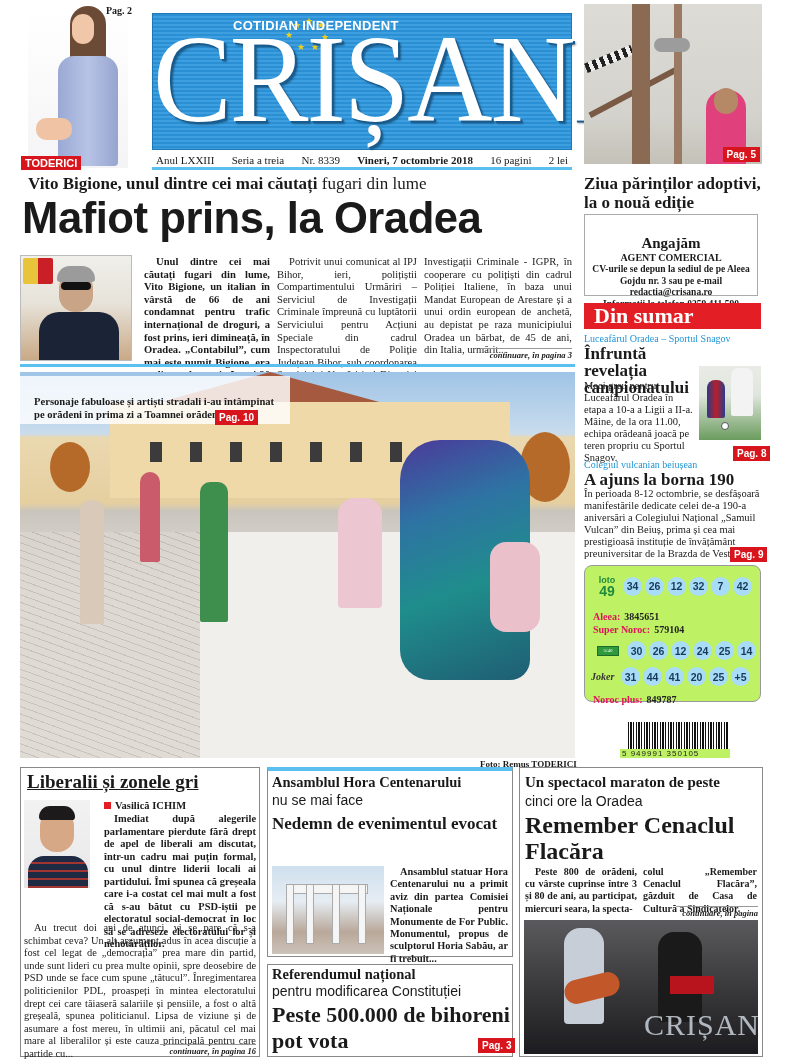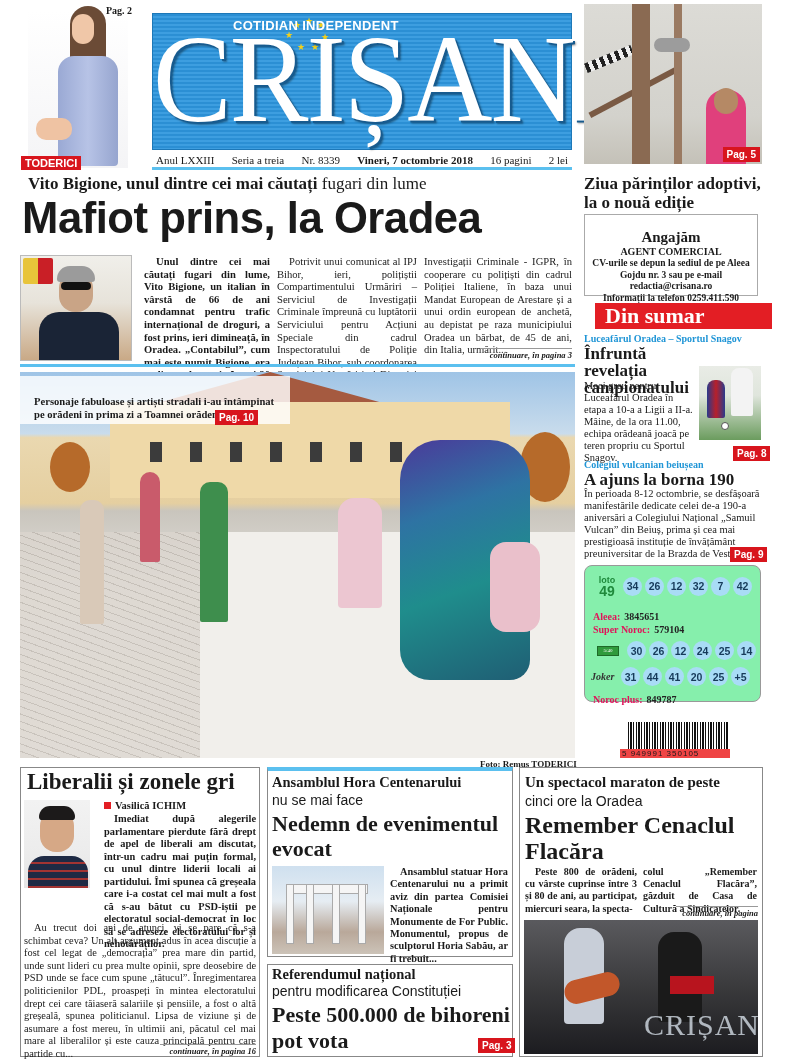--- a/index.html
+++ b/index.html
@@ -42,48 +42,48 @@
   #lemur-photo .pole { position:absolute; left:90px; top:0; width:8px; height:168px; background:#9a7a62; }
   #lemur-photo .branch { position:absolute; left:0; top:85px; width:100px; height:6px; background:#7a5a44; transform: rotate(-28deg); }
   #lemur-photo .girl { position:absolute; left:122px; top:86px; width:40px; height:80px; border-radius:18px 18px 4px 4px; background:#e0407c; }
   #lemur-photo .girlhead { position:absolute; left:130px; top:84px; width:24px; height:26px; border-radius:12px; background:#b58965; }
   #lemur-photo .lemur { position:absolute; left:70px; top:34px; width:36px; height:14px; border-radius:7px; background:#9c9c9c; }
   #lemur-photo .tail { position:absolute; left:0; top:50px; width:50px; height:10px; background:repeating-linear-gradient(90deg,#222 0 4px,#eee 4px 8px); transform: rotate(-22deg); }
 
   .side-head { position:absolute; left:584px; top:174px; width:190px; font-weight:bold; font-size:17px; line-height:19px; }
 
   #job-box { left: 584px; top: 214px; width: 174px; height: 82px; border: 1px solid #aaa; text-align:center; background:#fff; }
-  #job-box .t1 { font-size:15px; font-weight:bold; line-height:17px; margin-top:14px; }
+  #job-box .t1 { font-size:15px; font-weight:bold; line-height:17px; margin-top:20px; }
   #job-box .t2 { font-size:10px; font-weight:bold; line-height:12px; }
   #job-box .t3 { font-size:9.5px; font-weight:bold; line-height:11.5px; }
 
-  #summary-bar { left: 584px; top: 303px; width: 177px; height: 26px; background:#e31e24; color:#fff; font-weight:bold; font-size:22px; line-height:26px; padding-left:10px;margin-left:11px; }
-  .kicker-blue { position:absolute; font-family:"Liberation Serif",serif; font-weight:bold; color:#1f95d6; font-size:10px;text-align:center; }
+  #summary-bar { left: 584px; top: 303px; width: 177px; height: 26px; background:#e31e24; color:#fff; font-weight:bold; font-size:22px; line-height:26px; padding-left:10px; }
+  .kicker-blue { position:absolute; font-family:"Liberation Serif",serif; font-weight:normal; color:#1f95d6; font-size:10px;text-align:center; }
   .sum-title { position:absolute; font-weight:bold; font-size:17px; line-height:17px; }
   .sum-text { position:absolute; font-size:10.5px; line-height:12px; }
 
   #football-photo { left: 699px; top: 366px; width: 62px; height: 74px; background: linear-gradient(180deg,#e9ece6 0%, #dfe5dc 40%, #6b9c5e 100%); }
   #football-photo .p1 { position:absolute; left:8px; top:14px; width:18px; height:38px; border-radius:8px 8px 2px 2px; background:linear-gradient(90deg,#2a3a8c,#b8202a,#2a3a8c); }
   #football-photo .p2 { position:absolute; left:32px; top:2px; width:22px; height:48px; border-radius:8px 8px 2px 2px; background:#f3f3f3; }
   #football-photo .ball { position:absolute; left:22px; top:56px; width:8px; height:8px; border-radius:4px; background:#fff; border:1px solid #555; }
 
   
-  #lotto { left: 584px; top: 565px; width: 177px; height: 137px; border: 1px solid #999; border-radius: 8px; background:#86efac; }
+  #lotto { left: 584px; top: 565px; width: 177px; height: 137px; border: 1px solid #999; border-radius: 8px; background:#bef264; }
   .lrow { position:absolute; left:0; display:flex; align-items:center; }
   .ball { width:19px; height:19px; border-radius:50%; background:#a9dcf6; color:#163a5a; font-family:"Liberation Sans",sans-serif; font-weight:bold; font-size:10.5px; display:flex; align-items:center; justify-content:center; margin-right:3px; }
   .lottolabel { font-size:10px; font-weight:bold; color:#e0145a; }
   .lottoval { font-size:10px; font-weight:bold; color:#222; }
   .logo-649 { width:24px; height:20px; font-family:"Liberation Sans",sans-serif; font-weight:bold; color:#1f8a3c; font-size:9px; line-height:9px; text-align:center; margin-left:10px; margin-right:4px; }
   .logo-540 { width:22px; height:10px; background:#2f9a3c; border:1px solid #1e6a28; margin-left:12px; margin-right:8px; font-size:5px; color:#fff; text-align:center; line-height:8px; }
   .logo-joker { width:30px; font-family:"Liberation Serif",serif; font-style:italic; font-weight:bold; color:#333; font-size:10px; margin-left:6px; }
 
   #barcode { left: 620px; top: 722px; width: 110px; height: 36px; }
   #barcode .bars { position:absolute; left:8px; top:0; width:100px; height:28px;
     background: repeating-linear-gradient(90deg,#111 0 1px,#fff 1px 2px,#111 2px 4px,#fff 4px 5px,#111 5px 6px,#fff 6px 8px); }
-  #barcode .digits { position:absolute; left:0; bottom:0; width:110px; font-family:"Liberation Sans",sans-serif; font-size:8px; background:#ef4444; letter-spacing:1px; padding-left:2px; }
+  #barcode .digits { position:absolute; left:0; bottom:0; width:110px; font-family:"Liberation Sans",sans-serif; font-size:8px; background:#bef264; letter-spacing:1px; padding-left:2px; }
 
   
   .kicker-top { position:absolute; left:28px; top:174px; font-size:17px; line-height:19px; }
   .kicker-top b { font-weight:bold; }
   #main-headline { left: 22px; top: 192px; width: 560px; font-family:"Liberation Sans",sans-serif; font-weight:bold; font-size:45px; line-height:52px; letter-spacing:-0.5px; transform: scaleX(0.97); transform-origin:left; }
 
   #mafia-photo { left: 20px; top: 255px; width: 112px; height: 106px; background: linear-gradient(180deg,#f0efea 0%, #e7e3da 45%, #c9a986 100%); border:1px solid #bbb; }
   #mafia-photo .coat { position:absolute; left:18px; top:56px; width:80px; height:52px; border-radius:20px 20px 0 0; background:#1a2436; }
   #mafia-photo .head { position:absolute; left:38px; top:16px; width:34px; height:40px; border-radius:16px; background:#c9a486; }
   #mafia-photo .hair { position:absolute; left:36px; top:10px; width:38px; height:16px; border-radius:16px 16px 4px 4px; background:#9b9b9b; }
@@ -108,32 +108,32 @@
     background: linear-gradient(160deg,#4b3a9a 0%, #2e73a3 30%, #1f8d8c 60%, #1f5e74 100%); }
   #big-photo .girl1 { position:absolute; left:318px; top:126px; width:44px; height:110px; border-radius:16px 16px 4px 4px; background:#ecc6d1; }
   #big-photo .girl2 { position:absolute; left:470px; top:170px; width:50px; height:90px; border-radius:16px; background:#eac0cb; }
   #big-photo .person { position:absolute; border-radius:10px 10px 2px 2px; }
   #big-photo .caption-overlay { position:absolute; left:0; top:4px; width:270px; padding:19px 8px 3px 14px; background:rgba(255,255,255,0.82); font-weight:bold; font-size:10.6px; line-height:13px; }
   .photo-credit { position:absolute; left:480px; top:759px; font-size:9px; font-weight:bold; }
 
   
   .box { position:absolute; border:1px solid #888; background:#fff; }
   #lib-box { left: 20px; top: 767px; width: 240px; height: 290px; }
-  #lib-box .title { position:absolute; left:6px; top:0; font-weight:bold; font-size:23px; line-height:28px; }
+  #lib-box .title { position:absolute; left:6px; top:0; font-weight:bold; font-size:19px; line-height:28px;text-decoration:underline; }
   #author-photo { left: 24px; top: 800px; width: 66px; height: 88px; background: linear-gradient(180deg,#f2f2f2 0%, #ececec 60%, #e5e5e5 100%); }
   #author-photo .hd { position:absolute; left:16px; top:10px; width:34px; height:42px; border-radius:16px; background:#d6a886; }
   #author-photo .hr { position:absolute; left:15px; top:6px; width:36px; height:14px; border-radius:14px 14px 4px 4px; background:#1c1a1a; }
   #author-photo .sh { position:absolute; left:4px; top:56px; width:60px; height:32px; border-radius:16px 16px 0 0; background:repeating-linear-gradient(180deg,#1e2a44 0 6px,#a23432 6px 8px); }
   .byline { position:absolute; font-weight:bold; font-size:10.5px; }
   .byline .sq { display:inline-block; width:7px; height:7px; background:#e31e24; margin-right:4px; }
 
   #hora-box { left: 267px; top: 767px; width: 246px; height: 190px; border-top: 4px solid #5bc0ef; }
   .bx-kicker { position:absolute; font-weight:bold; font-size:14.5px; line-height:17px; }
   .bx-sub { position:absolute; font-family:"Liberation Sans",sans-serif; font-size:14px; line-height:17px; }
-  .bx-title { position:absolute; font-weight:bold; font-size:22px; line-height:25px; }
+  .bx-title { position:absolute; font-weight:bold; font-size:17px; line-height:25px; }
 
   #statue-photo { left: 272px; top: 866px; width: 112px; height: 88px; background: linear-gradient(180deg,#cfe0ef 0%, #e6edf3 40%, #b9a89a 75%, #ccc3b8 100%); }
   #statue-photo .s { position:absolute; top:18px; width:8px; height:60px; background:#f5f5f5; border:1px solid #aaa; }
   #statue-photo .top { position:absolute; left:14px; top:18px; width:82px; height:10px; background:#f5f5f5; border:1px solid #aaa; }
 
   #ref-box { left: 267px; top: 964px; width: 246px; height: 93px; }
   #concert-box { left: 519px; top: 767px; width: 244px; height: 290px; }
   #concert-photo { left: 524px; top: 920px; width: 234px; height: 134px; background: linear-gradient(180deg,#5a5a5e 0%, #3a3a3c 50%, #1c1c20 100%); }
   #concert-photo .m1 { position:absolute; left:40px; top:8px; width:40px; height:96px; border-radius:16px 16px 4px 4px; background:#c8ced8; }
   #concert-photo .g1 { position:absolute; left:40px; top:56px; width:56px; height:24px; border-radius:12px; background:#c2572a; transform: rotate(-14deg); }

